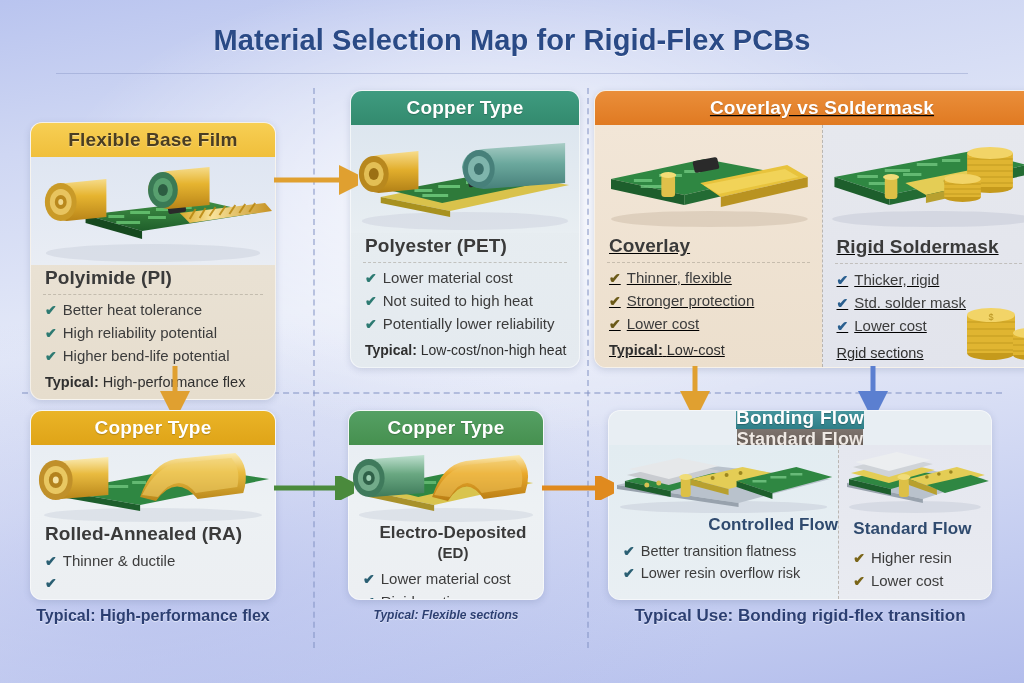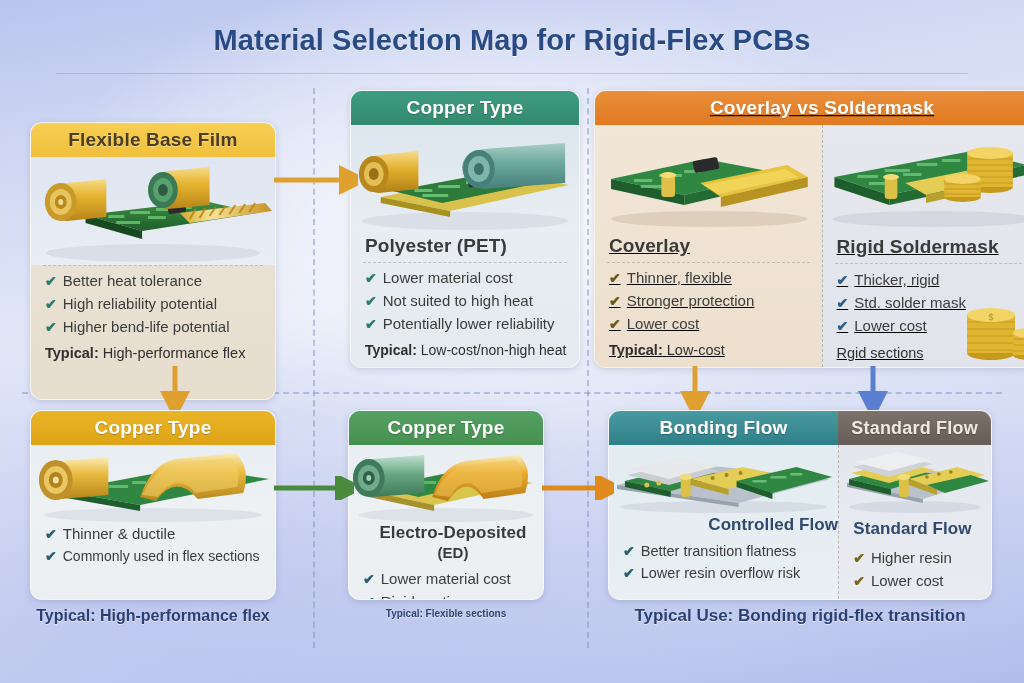--- a/index.html
+++ b/index.html
@@ -147,20 +147,23 @@
               <ellipse cx="16" cy="25" rx="6" ry="7" fill="#b9881d"></ellipse>
               <ellipse cx="16" cy="25" rx="2.5" ry="3" fill="#f0d88d"></ellipse>
             </g>
             <g transform="translate(118,10)">
               <path d="M0 22 Q2 6 20 4 L62 0 L62 38 L20 42 Q2 40 0 22 Z" fill="url(#g1)"></path>
               <ellipse cx="15" cy="23" rx="15" ry="18" fill="#3a7a55"></ellipse>
               <ellipse cx="15" cy="23" rx="10" ry="12" fill="#58a06f"></ellipse>
               <ellipse cx="15" cy="23" rx="5" ry="6" fill="#2c5d42"></ellipse>
             </g>
           </svg>
+        </div>
+        <div class="opt-title">
+          <span>Polyimide (PI)</span>
         </div>
         <div class="feat-sep"></div>
         <ul class="feats">
           <li>
               <span class="ck" style="color:#2d7a72;">✔</span>
               <span>Better heat tolerance</span>
             </li>
           <li>
               <span class="ck" style="color:#2d7a72;">✔</span>
               <span>High reliability potential</span>
@@ -434,28 +437,30 @@
               <path d="M0 24 Q2 8 22 6 L70 2 L70 40 L22 44 Q2 42 0 24 Z" fill="url(#g5)"></path>
               <ellipse cx="17" cy="25" rx="17" ry="20" fill="#c0902a"></ellipse>
               <ellipse cx="17" cy="25" rx="12" ry="14" fill="#e9c862"></ellipse>
               <ellipse cx="17" cy="25" rx="7" ry="8" fill="#b3821d"></ellipse>
               <ellipse cx="17" cy="25" rx="3" ry="3.5" fill="#f5e3a4"></ellipse>
             </g>
             <path d="M110 52 Q122 18 146 14 L206 8 Q222 22 214 48 L168 54 Q146 28 126 56 Z" fill="url(#g5)"></path>
             <path d="M112 50 Q126 22 148 18 L202 13 Q212 24 208 42 L166 48 Q148 26 128 52 Z" fill="#f0cf6a" opacity="0.55"></path>
           </svg>
         </div>
+        <div class="opt-title" style="padding-top:0;">
+          <span>Rolled-Annealed (RA)</span>
+        </div>
         <ul class="feats">
           <li>
               <span class="ck" style="color:#2a5f73;">✔</span>
               <span>Thinner &amp; ductile</span>
             </li>
           <li style="font-size:14px;">
               <span class="ck" style="color:#2a5f73;">✔</span>
-              <span>Commonly used in flex sections</span>
             </li>
         </ul>
       </div>
     </div>
   </div>
   <div class="footcap" style="left:20px; top:607px; width:266px;">Typical: High-performance flex</div>
 
   <div class="card" style="left:348px; top:410px; width:196px; height:190px;
               background:linear-gradient(180deg,#e6ecf3 0%,#edf1f4 50%,#eceff2 100%);">
     <div class="card-head" style="background:linear-gradient(180deg,#55a064 0%,#46904f 100%); color:#ffffff;">
@@ -506,24 +511,24 @@
               <span>Lower material cost</span>
             </li>
           <li>
               <span class="ck" style="color:#2a5f73;">✔</span>
               <span>Rigid sections</span>
             </li>
         </ul>
       </div>
     </div>
   </div>
-  <div class="footcap" style="left:330px; top:608px; width:232px; font-size:10px;">Typical: Flexible sections</div>
+  <div class="footcap" style="left:330px; top:608px; width:232px; font-size:12px;font-style:italic;">Typical: Flexible sections</div>
 
   <div class="card" style="left:608px; top:410px; width:384px; height:190px; background:#e8eef3;">
-    <div class="card-head" style="padding:0;">
+    <div class="card-head" style="padding:0;flex-direction:column;">
       <div style="flex:0 0 60%; height:100%; display:flex; align-items:center; justify-content:center;
                   background:linear-gradient(180deg,#4a9aa2 0%,#2f7f88 100%); color:#ffffff; font-size:19px; font-weight:700;
                   text-shadow:0 1px 1px rgba(0,0,0,0.25);">
         <span>Bonding Flow</span>
       </div>
       <div style="flex:1 1 auto; height:100%; display:flex; align-items:center; justify-content:center;
                   background:linear-gradient(180deg,#7d736d 0%,#665c56 100%); color:#efe9e4; font-size:18px; font-weight:700;
                   text-shadow:0 1px 1px rgba(0,0,0,0.25);">
         <span>Standard Flow</span>
       </div>

